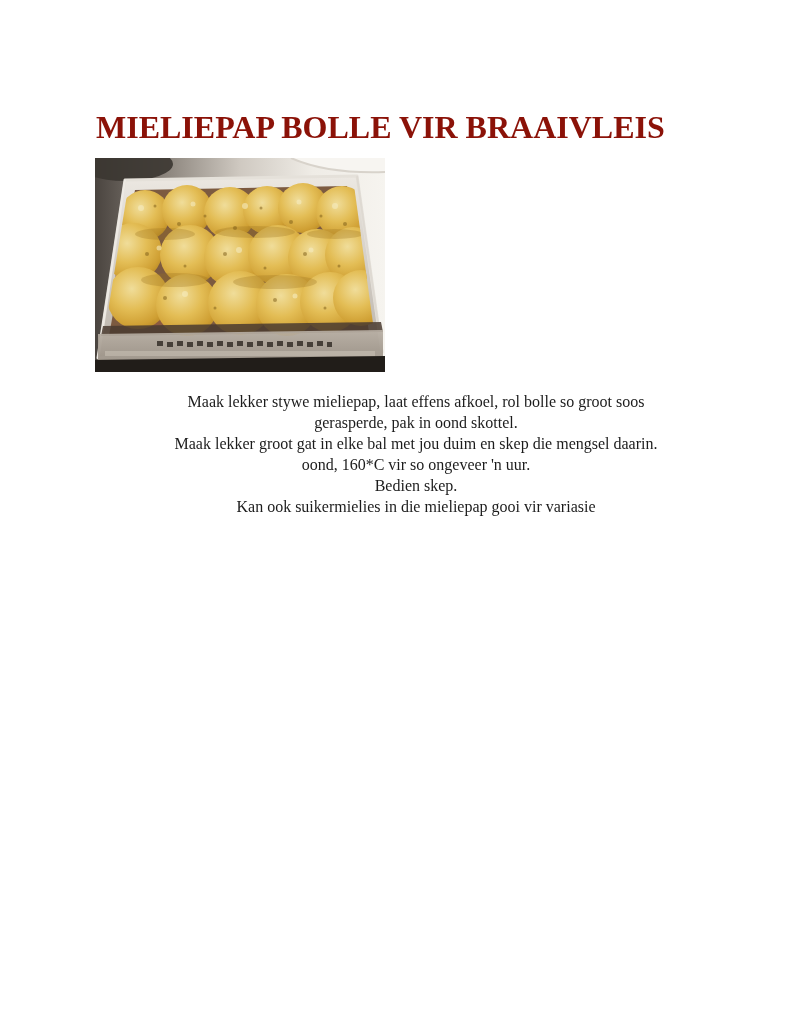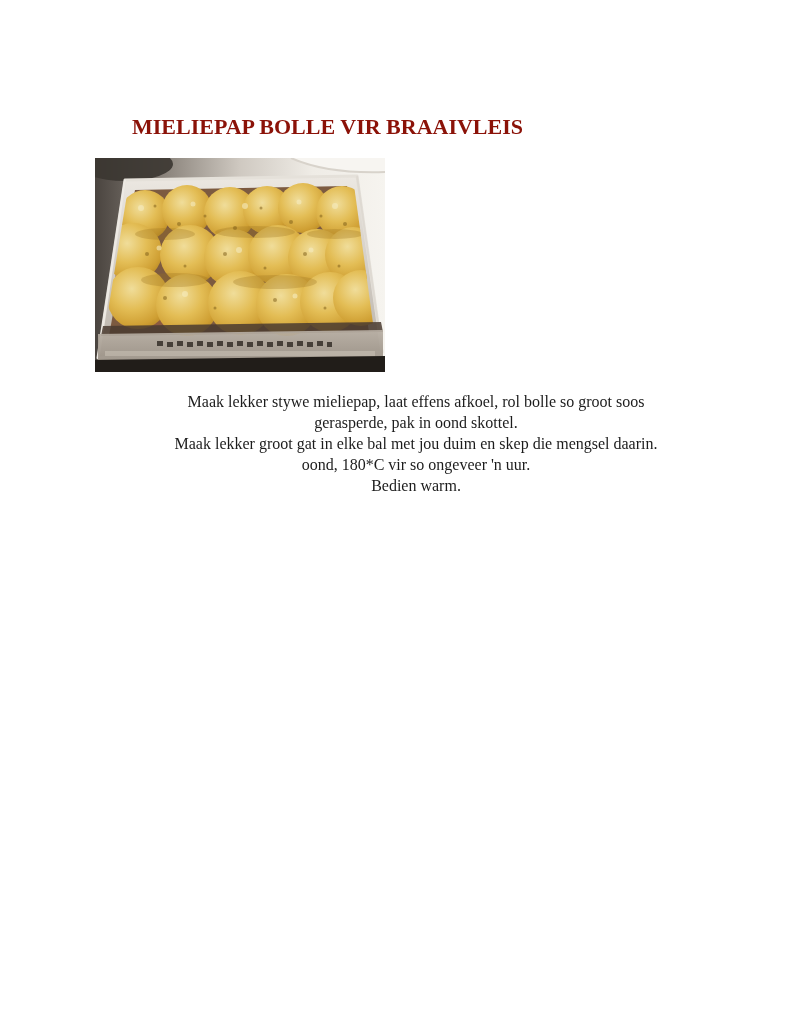--- a/index.html
+++ b/index.html
@@ -15,26 +15,25 @@
     height: 1035px;
     background: var(--page-background);
     overflow: hidden;
     font-family: "Liberation Serif", serif;
   }
   .title {
     position: absolute;
     left: 96px;
     top: 112px;
     font-family: "Liberation Serif", serif;
-    font-size: 22px;
+    font-size: 32px;
     font-weight: bold;
     line-height: 30px;
     color: var(--title-text);
     white-space: nowrap;
-    margin-left: 36px;
   }
   .photo {
     position: absolute;
     left: 95px;
     top: 158px;
     width: 290px;
     height: 214px;
   }
   .photo svg { display: block; width: 290px; height: 214px; }
   .recipe {
@@ -188,17 +187,18 @@
       </g>
       <rect x="10" y="193" width="270" height="5" fill="#cdc5ba" opacity="0.5"></rect>
       <polygon points="0,202 290,198 290,214 0,214" fill="#211d19"></polygon>
     </svg>
   </figure>
 
   <div class="recipe">
     <div class="line">Maak lekker stywe mieliepap, laat effens afkoel, rol bolle so groot soos</div>
     <div class="line">gerasperde, pak in oond skottel.</div>
     <div class="line">Maak lekker groot gat in elke bal met jou duim en skep die mengsel daarin.</div>
-    <div class="line">oond, 180*C vir so ongeveer 'n uur.</div>
-    <div class="line">Bedien warm.</div>
+    <div class="line">oond, 160*C vir so ongeveer 'n uur.</div>
+    <div class="line">Bedien skep.</div>
+    <div class="line">Kan ook suikermielies in die mieliepap gooi vir variasie</div>
   </div>
 
 </div>
 
 </body></html>

